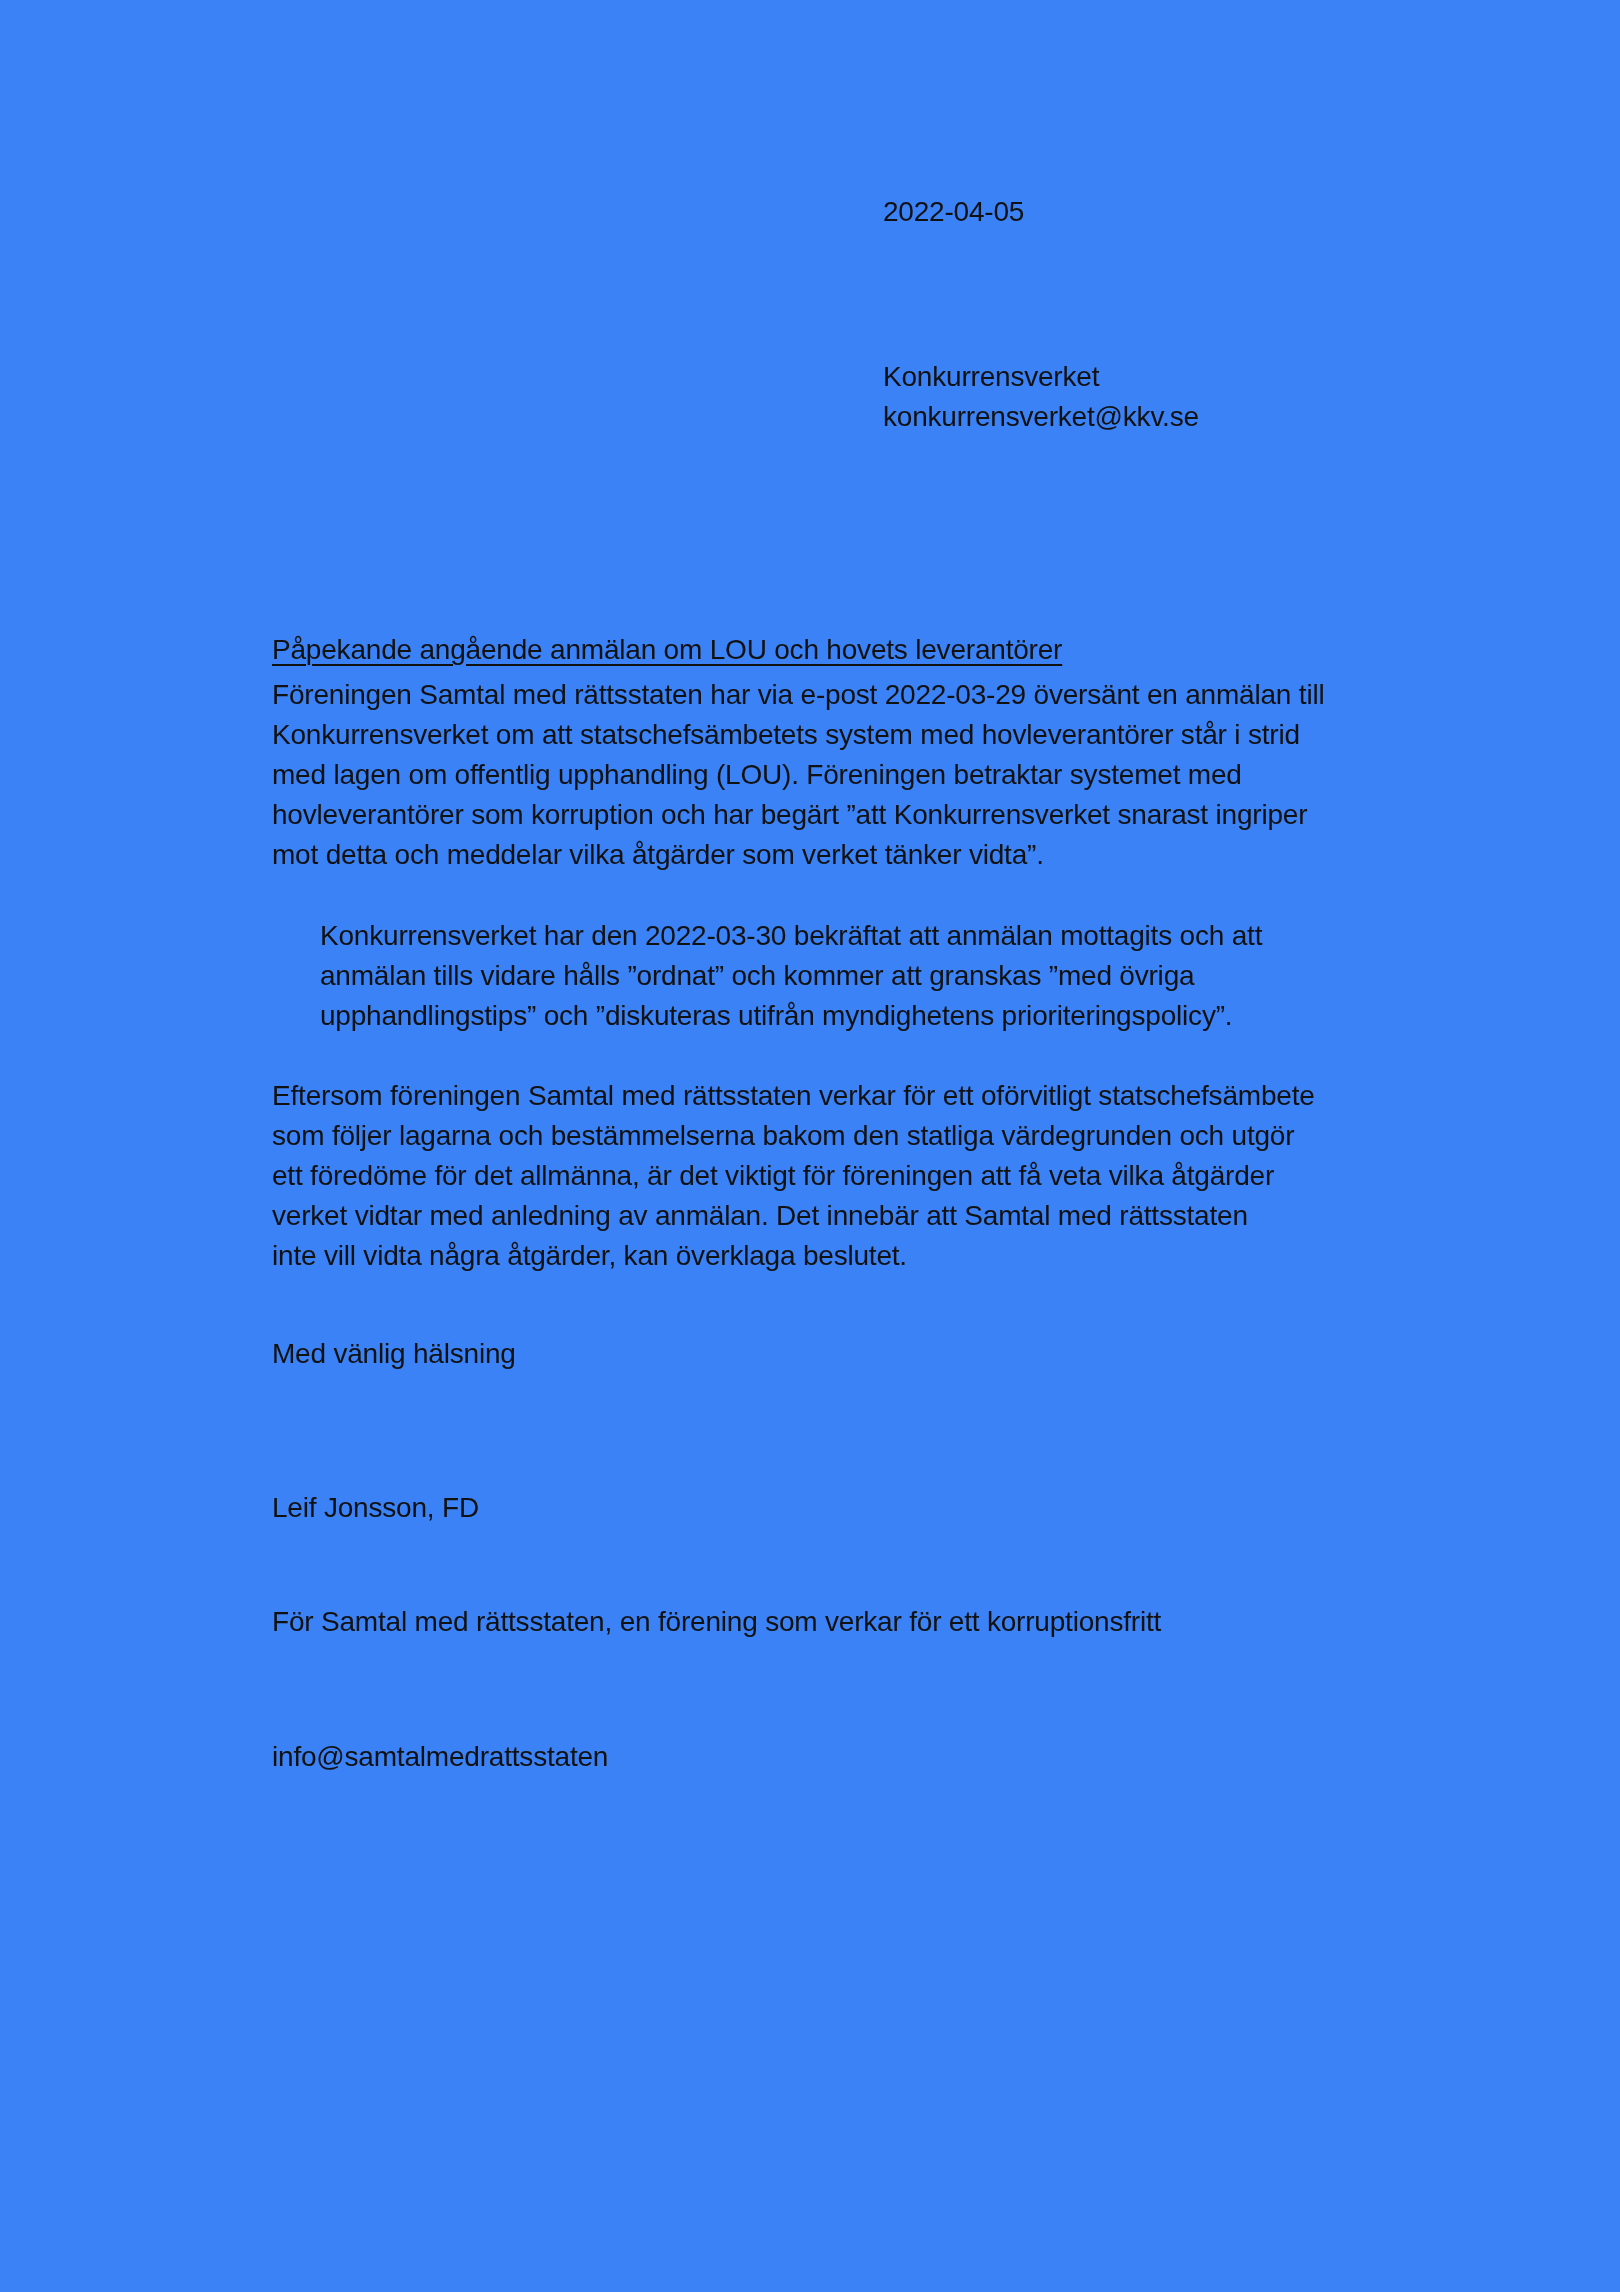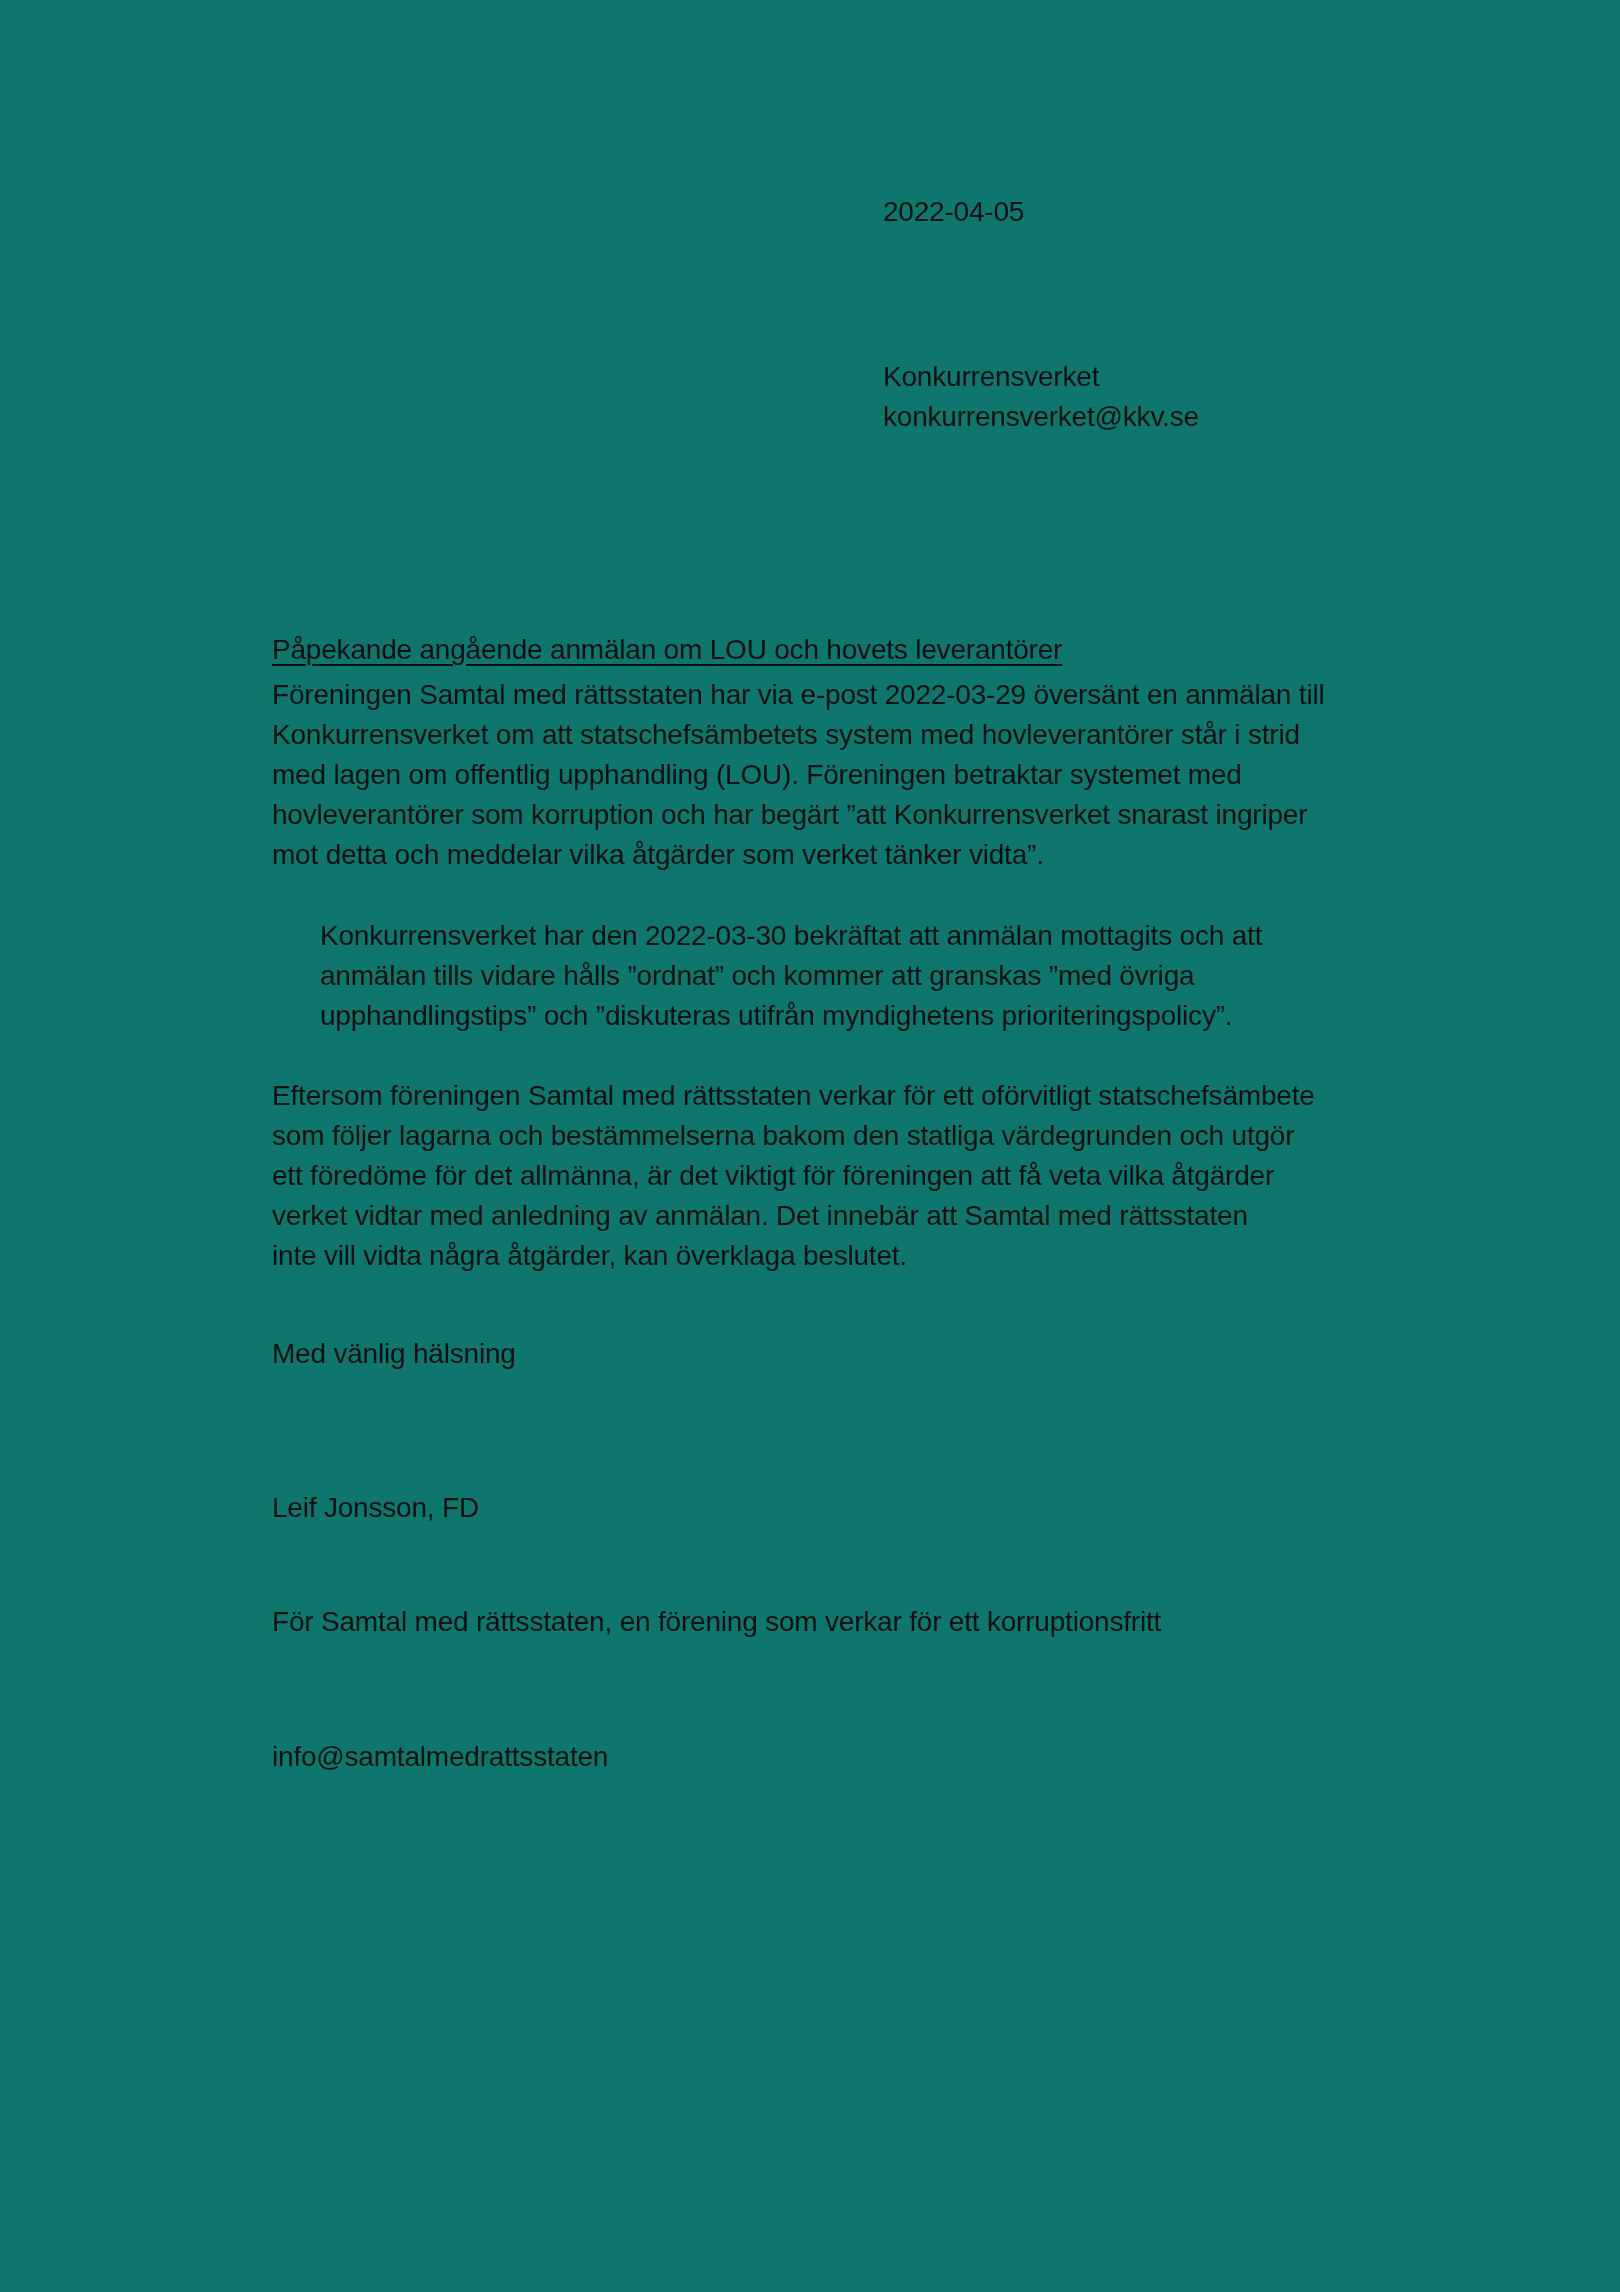--- a/index.html
+++ b/index.html
@@ -1,18 +1,18 @@
 <!DOCTYPE html>
 <html><head>
 <meta charset="utf-8">
 <style>
   html, body { margin: 0; padding: 0; background: #ffffff; }
   body { width: 1620px; height: 2293px; position: relative; overflow: hidden;
          font-family: "Liberation Sans", "DejaVu Sans", sans-serif; color: #111; }
-  .page { position: absolute; inset: 0; background: #0f766e; }
+  .page { position: absolute; inset: 0; background: #3b82f6; }
   .line { position: absolute; font-size: 28px; line-height: 40px; white-space: nowrap; letter-spacing: -0.2px; }
   .recipient { position: absolute; left: 883px; }
   .body-block { position: absolute; left: 272px; width: 1176px; }
   .para { font-size: 28px; line-height: 40px; margin: 0; letter-spacing: -0.2px; }
   .para span { display: block; white-space: nowrap; }
   .title { text-decoration: underline; text-underline-offset: 4.9px; text-decoration-thickness: 2px; margin-top: 35px; }
 </style>
 </head>
 <body>
 

